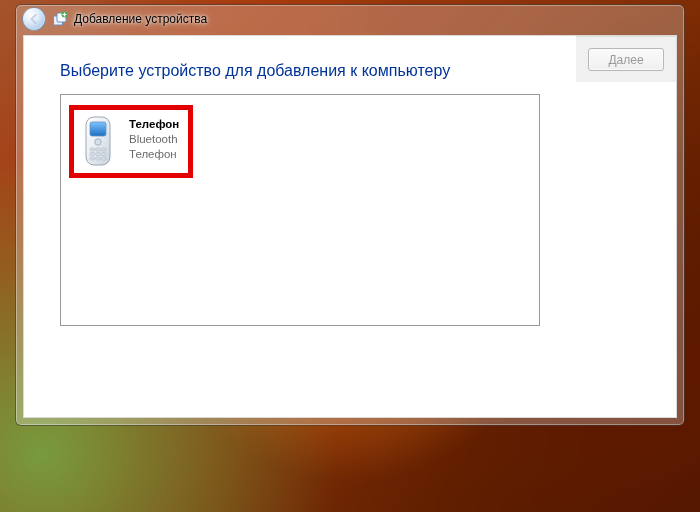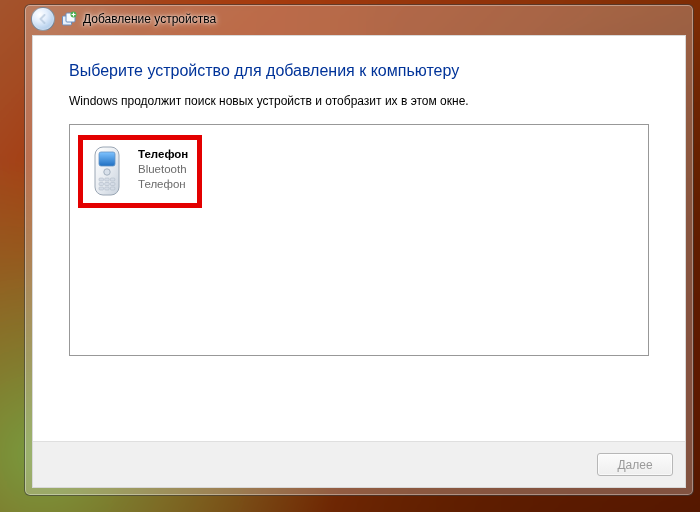--- a/index.html
+++ b/index.html
@@ -22,24 +22,24 @@
       radial-gradient(circle at 50% 55%, #d66f1f 0%, rgba(214,111,31,0) 40%),
       radial-gradient(circle at 90% 70%, #5a1a00 0%, rgba(90,26,0,0) 45%),
       linear-gradient(135deg, #9f5a38 0%, #9b3c14 25%, #7b2f0a 55%, #3a1400 100%);
     filter: blur(4px) saturate(110%);
     transform: scale(1.1);
   }
 
   
   .window {
     position: absolute;
-    left: 24px;
+    left: 15px;
     top: 4px;
     width: 670px;
-    height: 492px;
+    height: 422px;
     border: 1px solid rgba(0,0,0,0.45);
     border-radius: 6px;
     background: rgba(255,255,255,0.25);
     box-shadow: inset 0 0 0 1px rgba(255,255,255,0.35);
     box-sizing: border-box;
   }
 
   .titlebar {
     height: 28px;
     display: flex;
@@ -71,21 +71,21 @@
   .client {
     position: absolute;
     left: 7px;
     right: 7px;
     top: 30px;
     bottom: 7px;
     background: #ffffff;
     border: 1px solid rgba(0,0,0,0.15);
     box-sizing: border-box;
     display: flex;
-    flex-direction: column;
+    flex-direction: row;
   }
 
   .content {
     flex: 1;
     padding: 26px 36px 10px 36px;
     display: flex;
     flex-direction: column;
   }
 
   .heading {
@@ -184,21 +184,20 @@
         <circle cx="12.5" cy="3.5" r="3" fill="#4caf50"></circle>
         <path d="M11 3.5 h3 M12.5 2 v3" stroke="#fff" stroke-width="1.2" stroke-linecap="round"></path>
       </svg>
     </span>
     <span>Добавление устройства</span>
   </div>
 
   <div class="client">
     <div class="content">
       <h1 class="heading">Выберите устройство для добавления к компьютеру</h1>
-      <p class="subtext">Windows продолжит поиск новых устройств и отобразит их в этом окне.</p>
 
       <div class="device-box">
         <div class="device-item">
           <span class="device-icon">
             <svg width="34" height="50" viewBox="0 0 34 50">
               <defs>
                 <linearGradient id="body" x1="0" y1="0" x2="1" y2="1">
                   <stop offset="0" stop-color="#ffffff"></stop>
                   <stop offset="0.5" stop-color="#e9edf2"></stop>
                   <stop offset="1" stop-color="#c9d2dd"></stop>

